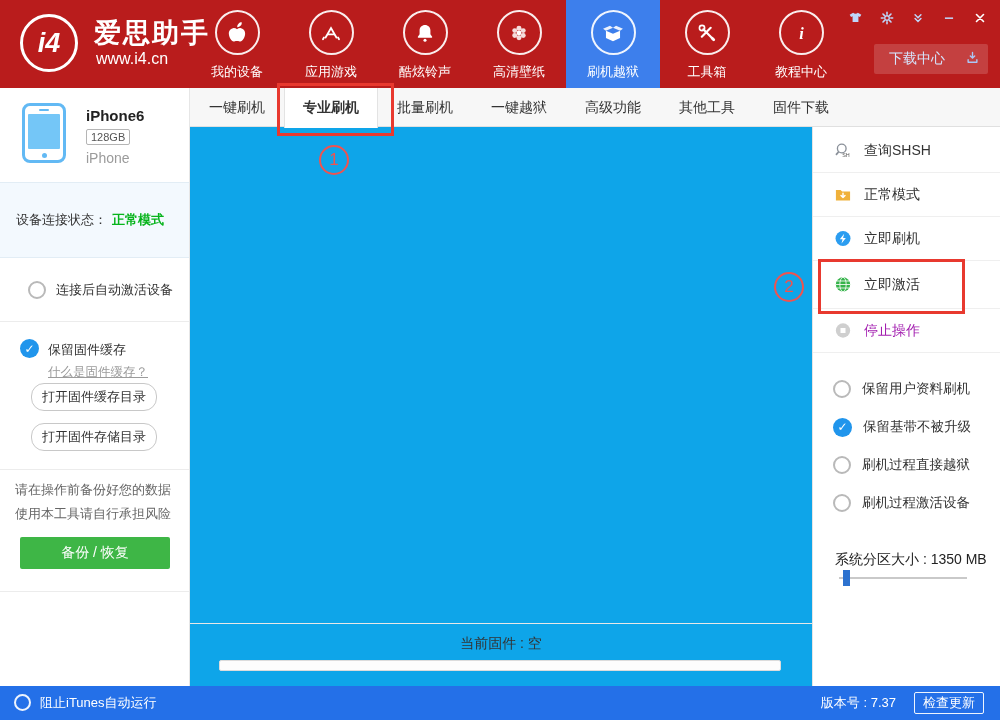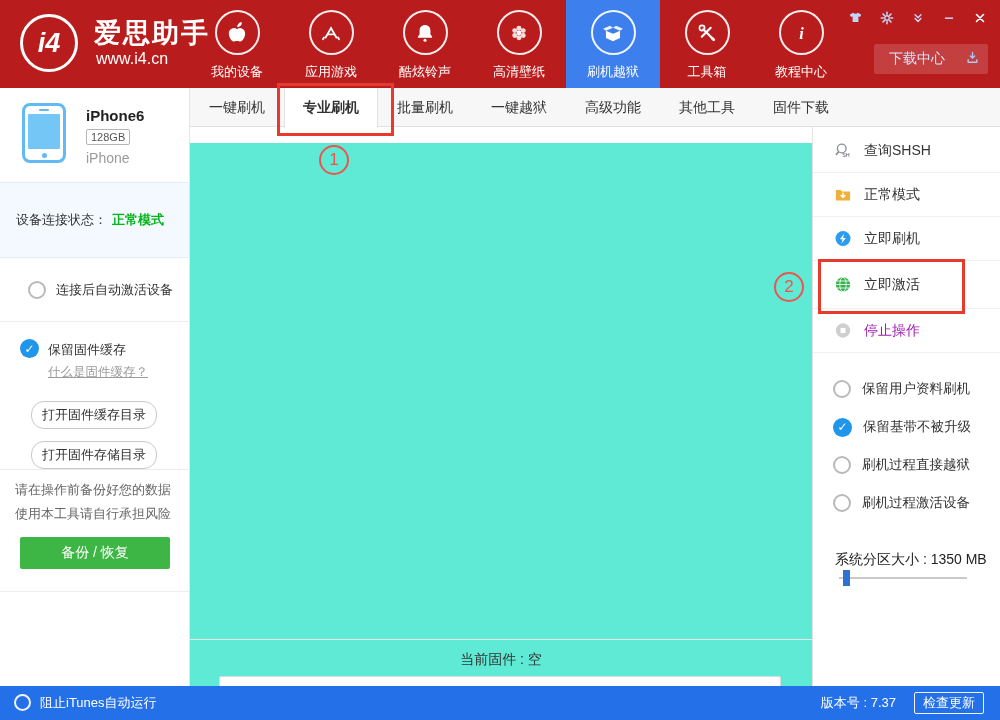--- a/index.html
+++ b/index.html
@@ -84,34 +84,34 @@
     width:19px; height:19px; border-radius:50%; background:#2095ec; flex:none;
     color:#fff; font-size:12px; display:flex; align-items:center; justify-content:center;
   }
 
   .sec-cache { top:234px; height:148px; border-bottom:1px solid #ececec; }
   .cache-check { left:20px; top:17px; }
   .cache-label { left:48px; top:19px; font-size:13px; color:#333; }
   .cache-link  { left:48px; top:42px; font-size:12.5px; color:#9b9b9b; text-decoration:underline; cursor:pointer; }
   .dir-btn {
     left:31px; width:126px; height:28px; border:1px solid #c8c8c8; background:#fff; border-radius:13px;
-    font-size:13px; color:#333; display:flex; align-items:center; justify-content:center; cursor:pointer;margin-top:18px;
+    font-size:13px; color:#333; display:flex; align-items:center; justify-content:center; cursor:pointer;
   }
   .dir-btn1 { top:61px; } .dir-btn2 { top:101px; }
 
   .sec-warn { top:382px; height:122px; border-bottom:1px solid #ececec; }
   .warn1 { left:15px; top:11px; font-size:13px; color:#666; }
   .warn2 { left:15px; top:35px; font-size:13px; color:#666; }
   .backup-btn {
     left:20px; top:67px; width:150px; height:32px; background:#3eb646; border-radius:2px;
     color:#fff; font-size:14px; display:flex; align-items:center; justify-content:center; cursor:pointer;
   }
 
   
-  .main { left:190px; top:143px; width:622px; height:559px; background:#5eead4; }
+  .main { left:190px; top:127px; width:622px; height:559px; background:#0ea5e9; }
   .main-divider { left:0; right:0; top:496px; border-top:1px solid #e8e8e8; }
   .firmware-label { left:0; top:508px; width:100%; text-align:center; font-size:14px; color:#333; }
   .progress { left:29px; top:533px; width:562px; height:11px; border:1px solid #dcdcdc; background:#fdfdfd; border-radius:2px; }
   .progress-fill { height:100%; background:#3eb646; width:0; }
 
   
   .panel { left:812px; top:127px; width:188px; height:559px; background:#fff; border-left:1px solid #e4e4e4; }
   .panel-actions { position:absolute; left:0; top:2px; width:187px; }
   .action {
     height:44px; border-bottom:1px solid #efefef; display:flex; align-items:center;

